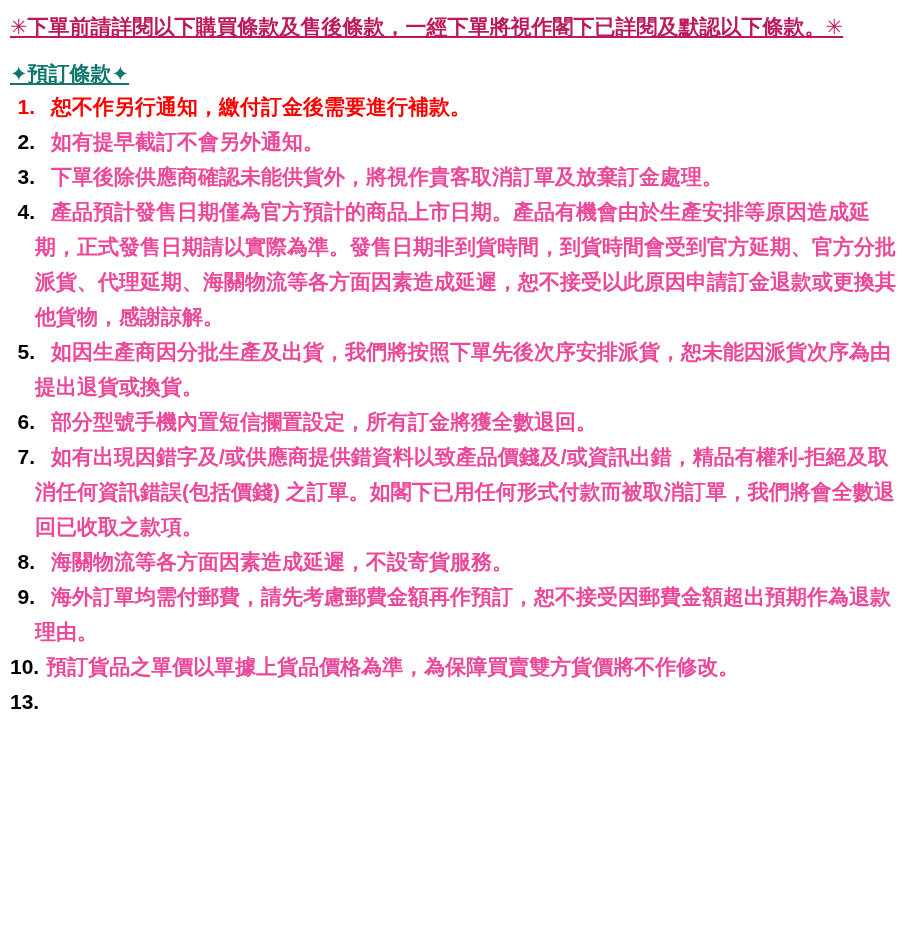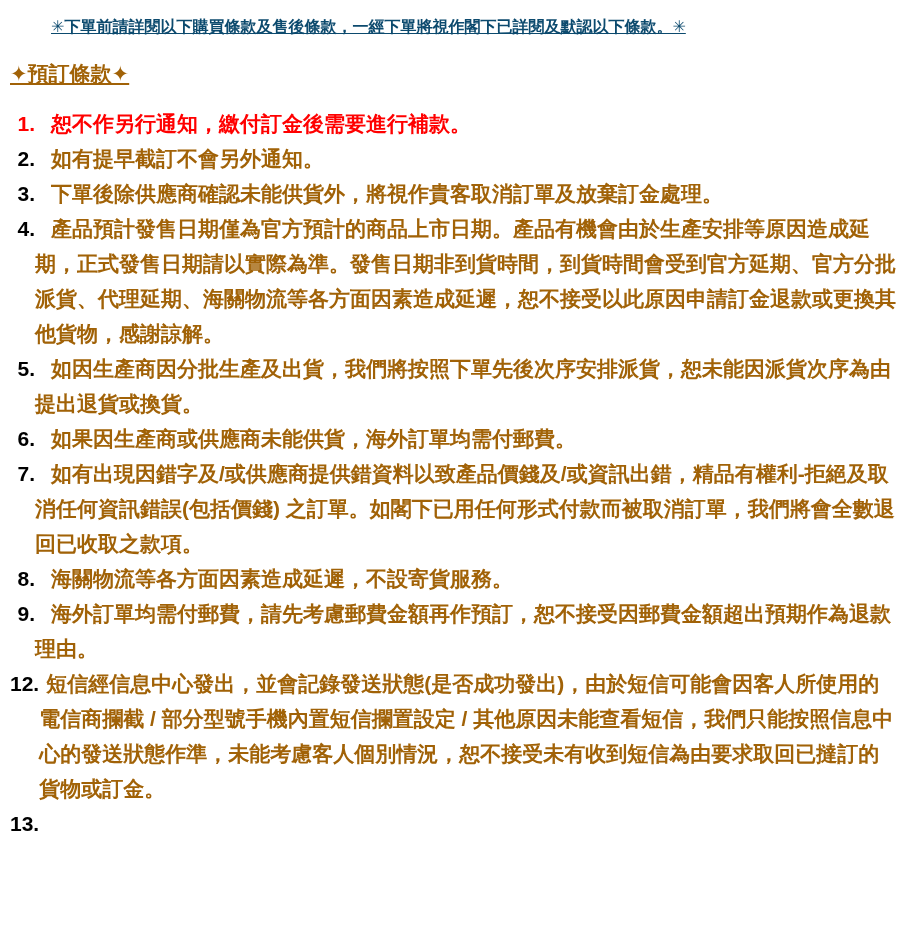--- a/index.html
+++ b/index.html
@@ -11,33 +11,31 @@
     width: 913px;
     height: 948px;
     overflow: hidden;
     background: #ffffff;
     font-family: "Liberation Sans", "DejaVu Sans", sans-serif;
     font-weight: 700;
     color: #000000;
     padding: 12px 14px 0 10px;
   }
   .header-line {
-    font-size: 16px;
+    font-size: 21px;
     line-height: 30px;
-    color: #0c4a6e;
+    color: #be185d;
     text-decoration: underline;
     margin-bottom: 17px;
     white-space: nowrap;
-    margin-left: 41px;
   }
   .section-title {
     font-size: 21px;
     line-height: 30px;
-    color: #a16207;
-    margin-bottom: 17px;
+    color: #0f766e;
   }
   .section-title span {
     text-decoration: underline;
   }
   .terms {
     font-size: 21px;
     line-height: 35px;
   }
   .term-row {
     display: flex;
@@ -47,21 +45,21 @@
     flex: 0 0 25px;
     text-align: right;
     white-space: pre;
   }
   .term-row.highlight .term-num { color: #FF0000; }
   .term-text {
     flex: 1;
     text-indent: 16px;
   }
   .term-row.two-digit .term-text { text-indent: 7px; }
-  .seg.normal { color: #a16207; }
+  .seg.normal { color: #ec4899; }
   .seg.red { color: #FF0000; }
   .seg.red-underline { color: #FF0000; text-decoration: underline; }
 </style>
 </head>
 <body>
 
 <div class="header-line">✳下單前請詳閱以下購買條款及售後條款，一經下單將視作閣下已詳閱及默認以下條款。✳</div>
 
 <div class="section-title">
   <span>✦預訂條款✦</span>
@@ -83,35 +81,35 @@
     <div class="term-row">
       <span class="term-num">4.</span>
       <div class="term-text"><span class="seg normal">產品預計發售日期僅為官方預計的商品上市日期。產品有機會由於生產安排等原因造成延期，正式發售日期請以實際為準。發售日期非到貨時間，到貨時間會受到官方延期、官方分批派貨、代理延期、海關物流等各方面因素造成延遲，恕不接受以此原因申請訂金退款或更換其他貨物，感謝諒解。</span></div>
     </div>
     <div class="term-row">
       <span class="term-num">5.</span>
       <div class="term-text"><span class="seg normal">如因生產商因分批生產及出貨，我們將按照下單先後次序安排派貨，恕未能因派貨次序為由提出退貨或換貨。</span></div>
     </div>
     <div class="term-row">
       <span class="term-num">6.</span>
-      <div class="term-text"><span class="seg normal">如果因生產商或供應商未能供貨，海外訂單均需付郵費。</span></div>
+      <div class="term-text"><span class="seg normal">部分型號手機內置短信攔置設定，所有訂金將獲全數退回。</span></div>
     </div>
     <div class="term-row">
       <span class="term-num">7.</span>
       <div class="term-text"><span class="seg normal">如有出現因錯字及/或供應商提供錯資料以致產品價錢及/或資訊出錯，精品有權利-拒絕及取消任何資訊錯誤(包括價錢) 之訂單。如閣下已用任何形式付款而被取消訂單，我們將會全數退回已收取之款項。</span></div>
     </div>
     <div class="term-row">
       <span class="term-num">8.</span>
       <div class="term-text"><span class="seg normal">海關物流等各方面因素造成延遲，不設寄貨服務。</span></div>
     </div>
     <div class="term-row">
       <span class="term-num">9.</span>
       <div class="term-text"><span class="seg normal">海外訂單均需付郵費，請先考慮郵費金額再作預訂，恕不接受因郵費金額超出預期作為退款理由。</span></div>
     </div>
     <div class="term-row two-digit">
-      <span class="term-num">12.</span>
-      <div class="term-text"><span class="seg normal">短信經信息中心發出，並會記錄發送狀態(是否成功發出)，由於短信可能會因客人所使用的電信商攔截 / 部分型號手機內置短信攔置設定 / 其他原因未能查看短信，我們只能按照信息中心的發送狀態作準，未能考慮客人個別情況，恕不接受未有收到短信為由要求取回已撻訂的貨物或訂金。</span></div>
+      <span class="term-num">10.</span>
+      <div class="term-text"><span class="seg normal">預訂貨品之單價以單據上貨品價格為準，為保障買賣雙方貨價將不作修改。</span></div>
     </div>
     <div class="term-row two-digit">
       <span class="term-num">13.</span>
       <div class="term-text"></div>
     </div>
   </div>
 
 </body></html>

